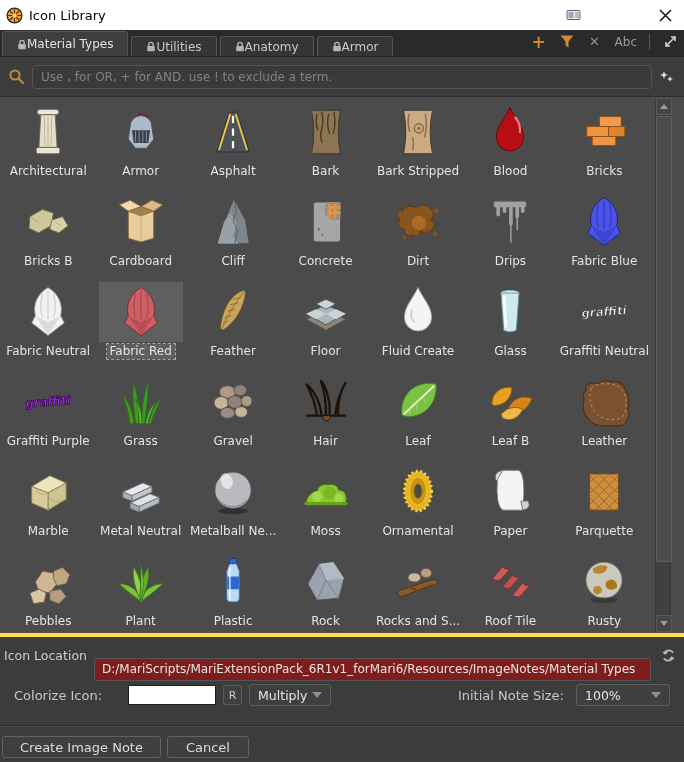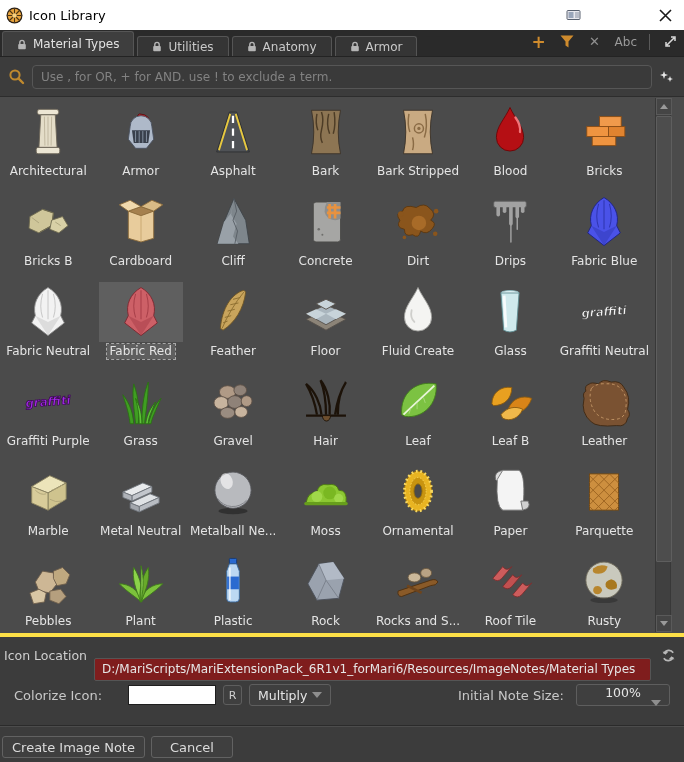--- a/index.html
+++ b/index.html
@@ -9,21 +9,21 @@
   
   .titlebar { height:30px; background:#ffffff; display:flex; align-items:center; padding:0 8px 0 6px; }
   .titlebar .appicon { width:17px; height:17px; margin-right:6px; flex:none; }
   .titlebar .title { color:#000; font-size:13px; }
   .titlebar .spacer { flex:1; }
   .titlebar .panelicon { margin-right:72px; }
   .titlebar .closebtn { width:22px; height:22px; display:flex; align-items:center; justify-content:center; cursor:default; }
 
   
   .tabbar { height:27px; background:#2a2a2a; display:flex; align-items:flex-end; padding:0 6px 0 2px; border-bottom:1px solid #232323; }
-  .tab { display:flex; align-items:center; gap:6px; background:#353535; border:1px solid #555; border-bottom:none; border-radius:3px 3px 0 0; height:20px; padding:0 14px; margin-right:3px; font-size:12px; color:#c9c9c9; }
+  .tab { display:flex; align-items:center; background:#353535; border:1px solid #555; border-bottom:none; border-radius:3px 3px 0 0; height:20px; padding:0 14px; margin-right:3px; font-size:12px; color:#c9c9c9; }
   .tab.active { height:25px; background:#3e3e3e; color:#e2e2e2; }
   .tabbar .spacer { flex:1; }
   .tbicons { display:flex; align-items:center; gap:12px; height:100%; padding-bottom:3px; }
   .tbicon { display:flex; align-items:center; justify-content:center; width:16px; height:16px; }
   .plus { color:#cf8b2d; font-size:17px; font-weight:bold; line-height:14px; }
   .clearx { color:#909090; font-size:13px; font-weight:bold; }
   .abc { color:#9a9a9a; font-size:12px; width:auto; }
   .vsep { width:1px; height:16px; background:#5a5a5a; }
 
   
@@ -57,28 +57,28 @@
   .refresh { width:20px; height:20px; display:flex; align-items:center; justify-content:center; }
 
   
   .colorrow { display:flex; align-items:center; margin-top:14px; padding:0 14px; height:26px; }
   .c-label { font-size:13px; color:#c8c8c8; }
   .swatch { width:88px; height:20px; border:1px solid #1e1e1e; margin-left:26px; }
   .rbtn { width:19px; height:20px; background:#3f3f3f; border:1px solid #5e5e5e; border-radius:3px; margin-left:7px; font-size:11px; color:#cfcfcf; display:flex; align-items:center; justify-content:center; }
   .dropdown { height:22px; background:#3f3f3f; border:1px solid #5e5e5e; border-radius:3px; display:flex; align-items:center; padding:0 8px; font-size:12.5px; color:#e5e5e5; }
   .dropdown .caret { width:0; height:0; border-left:5px solid transparent; border-right:5px solid transparent; border-top:6px solid #8e8e8e; margin-left:auto; }
   .dd-multiply { width:82px; margin-left:7px; }
-  .dd-size { width:94px; margin-left:12px;flex-direction:column; }
+  .dd-size { width:94px; margin-left:12px; }
   .colorrow .spacer { flex:1; }
   .ns-label { font-size:13px; color:#c8c8c8; }
 
   
   .divider { margin-top:17px; height:2px; border-top:1px solid #2b2b2b; border-bottom:1px solid #4c4c4c; }
   .btnrow { display:flex; align-items:center; margin-top:9px; padding:0 2px; gap:6px; }
-  .pushbtn { height:22px; background:#3f3f3f; border:1px solid #626262; border-radius:3px; color:#dcdcdc; font-size:13px; padding:0 9px; display:flex; align-items:center; justify-content:center; font-family:"DejaVu Sans", sans-serif; }
+  .pushbtn { height:22px; background:#3f3f3f; border:1px solid #626262; border-radius:3px; color:#dcdcdc; font-size:13px; padding:0 17px; display:flex; align-items:center; justify-content:center; font-family:"DejaVu Sans", sans-serif; }
   .cancelbtn { min-width:82px; }
 </style>
 </head>
 <body>
 
 <div class="titlebar">
   <svg class="appicon" viewBox="0 0 17 17">
     <circle cx="8.5" cy="8.5" r="8" fill="#2a2016"></circle>
     <circle cx="8.5" cy="8.5" r="6.8" fill="#e8a33c"></circle>
     <path d="M8.5 1.5 V15.5 M1.5 8.5 H15.5 M3.5 3.5 L13.5 13.5 M13.5 3.5 L3.5 13.5" stroke="#4a3414" stroke-width="1.1" fill="none"></path>

